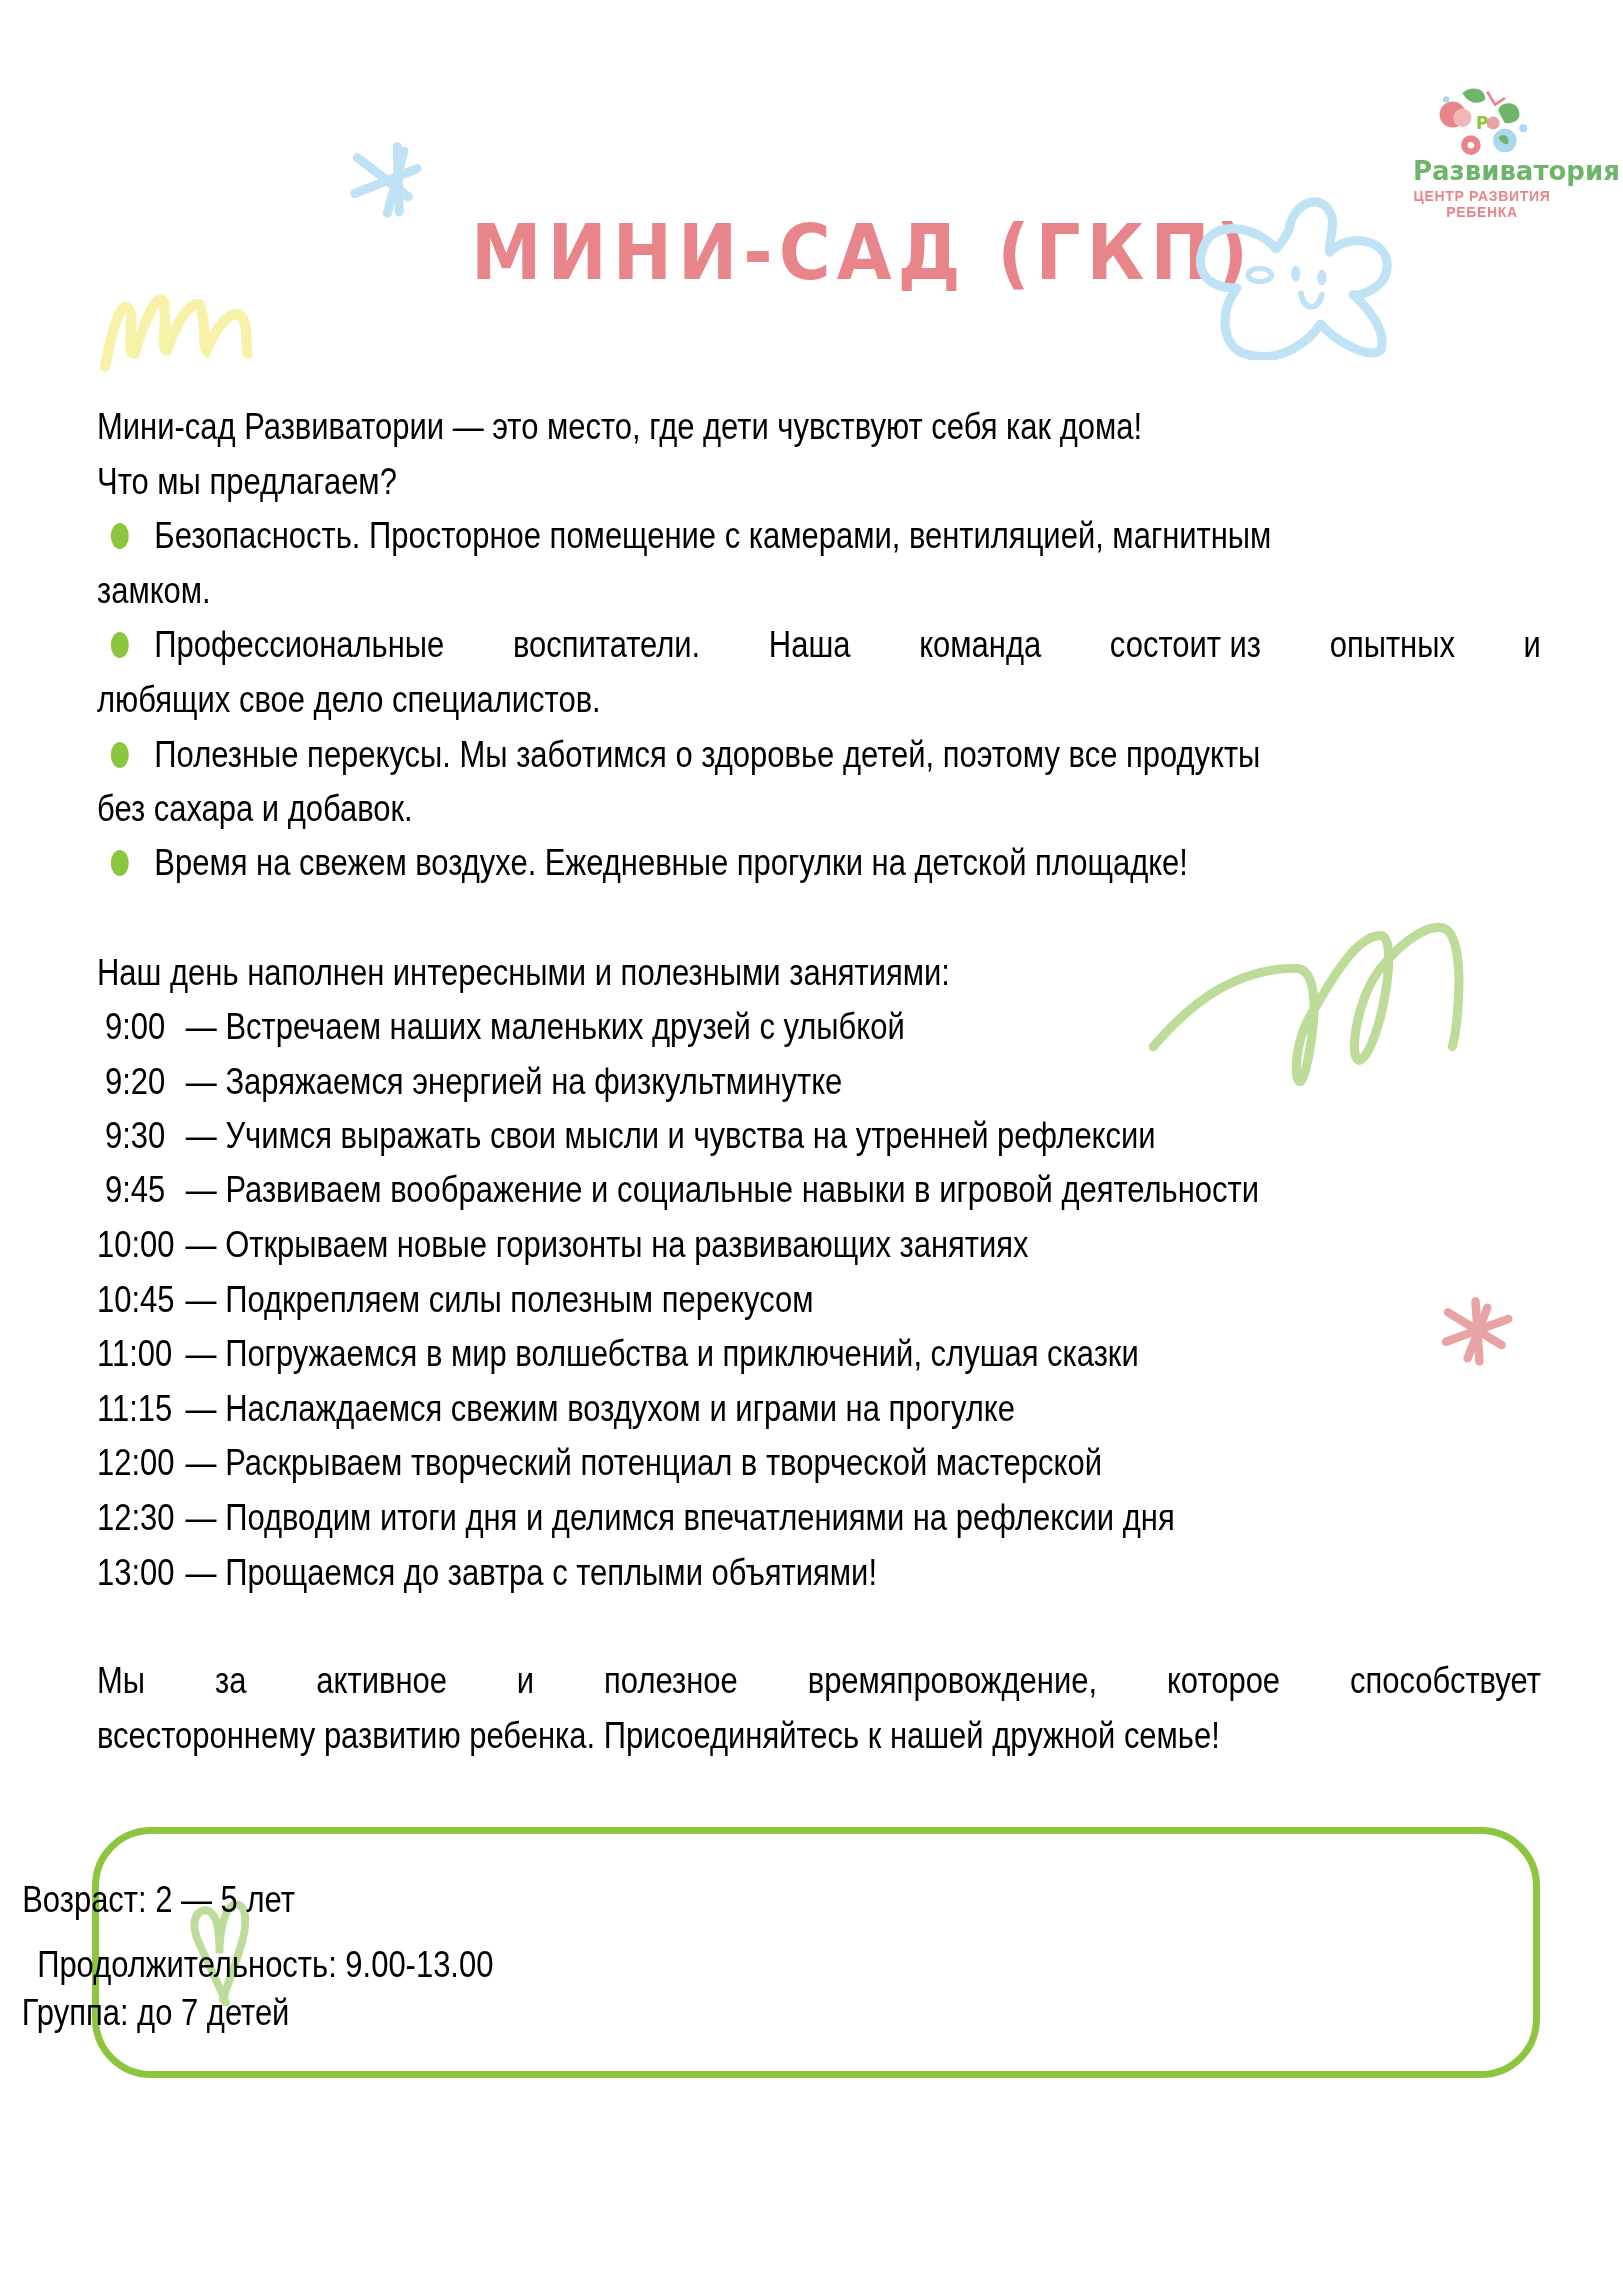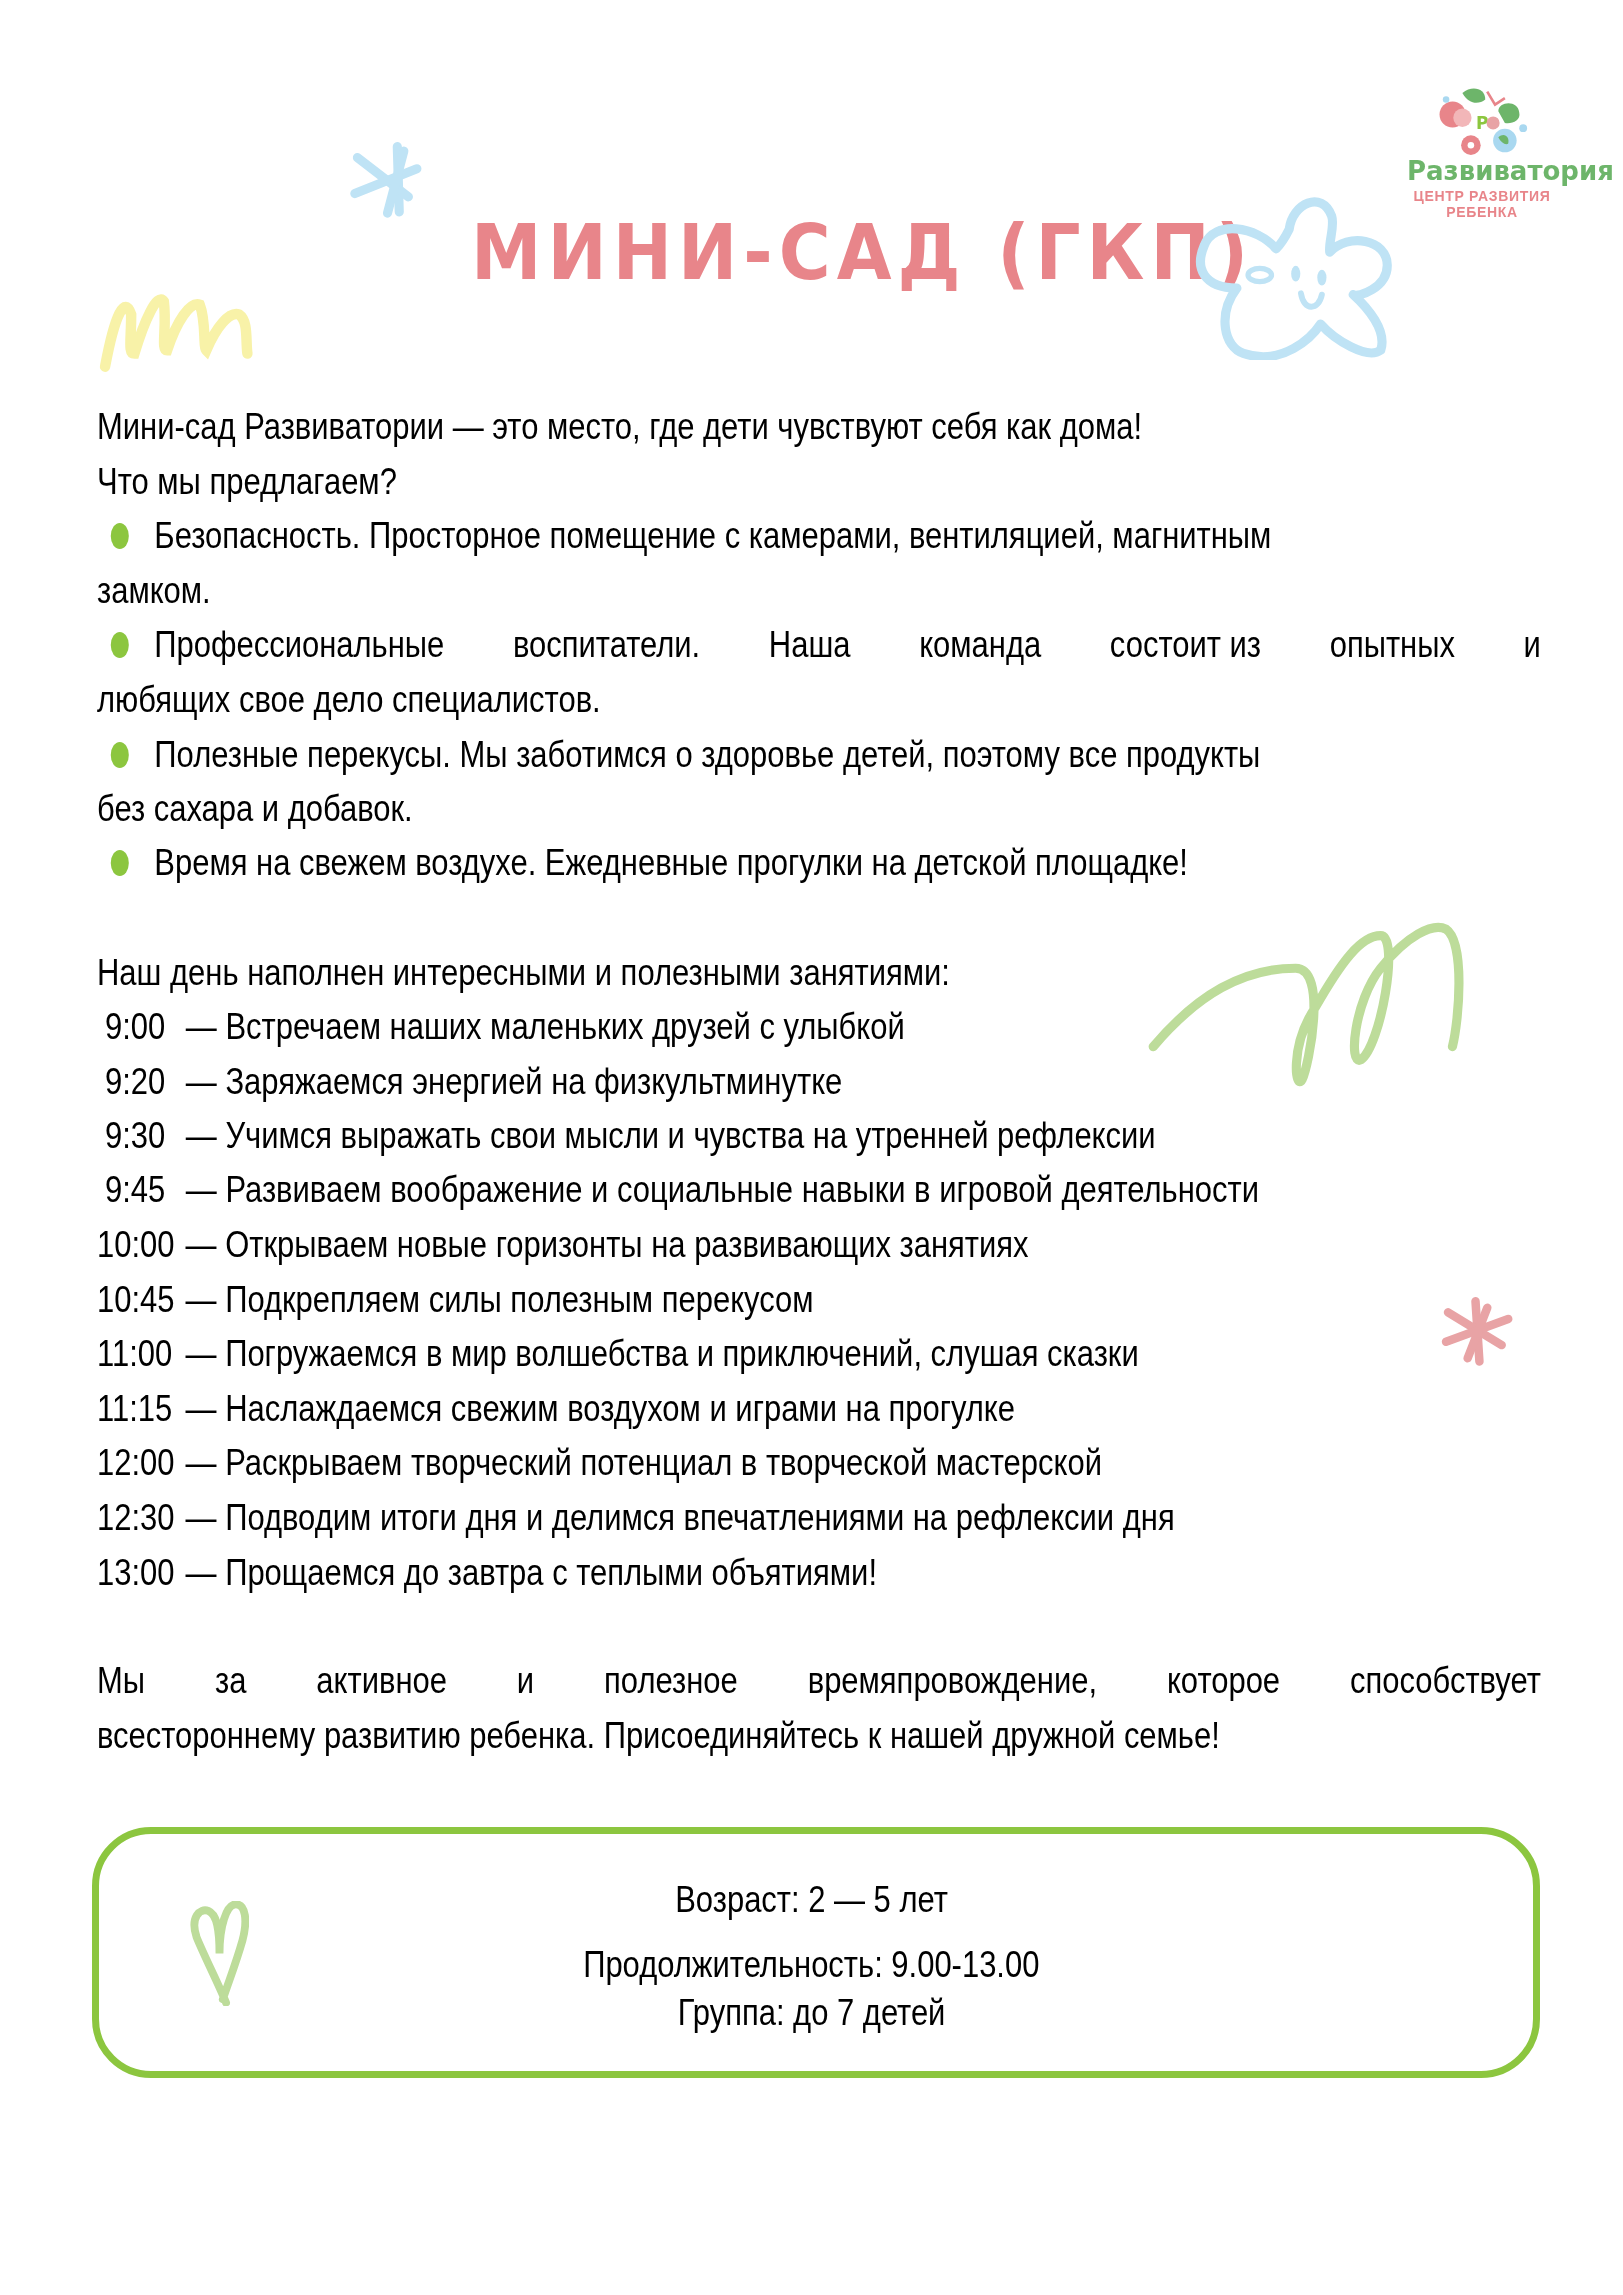--- a/index.html
+++ b/index.html
@@ -10,21 +10,21 @@
                 font-weight:bold; font-size:77px; color:#E8858A; letter-spacing:6.5px;
                 transform:scaleX(0.92); transform-origin:left top; }
   .line { position:absolute; left:97px; width:1444px; font-size:36px; line-height:54px;
           white-space:nowrap; transform:scaleX(0.86); transform-origin:left top; }
   .just { display:flex; justify-content:space-between; width:1679px; }
   .bullet-dot { display:inline-block; width:21px; height:26px; border-radius:50%;
                 background:#8CC63F; margin-left:15.7px; margin-right:30px; vertical-align:-1.3px; }
   .sched-time { display:inline-block; width:94px; text-align:left; }
   .box { position:absolute; left:92px; top:1827px; width:1434px; height:237px;
          border:7.9px solid #8CC63F; border-radius:59px; }
-  .box-line { position:absolute; left:0; width:1623px; text-align:center; font-size:36px;
+  .box-line { position:absolute; left:0; width:1623px; text-align:left; font-size:36px;
               line-height:54px; }
   .box-line span { display:inline-block; transform:scaleX(0.86); }
   .logo-text { font-family:"DejaVu Sans", sans-serif; color:#6DB56A; font-size:26px; font-weight:bold; }
   .logo-sub { font-family:"Liberation Sans", sans-serif; color:#E8858A; font-size:14px; font-weight:bold; letter-spacing:0.7px; }
 </style>
 </head>
 <body>
 
 <svg class="abs" style="left:330px;top:141px" width="98" height="79" viewBox="0 0 150 120">
   <g stroke="#BFE3F5" stroke-width="14" stroke-linecap="round">
@@ -58,21 +58,21 @@
     <path d="M100,40 C100,25 130,22 132,42 C135,55 120,60 110,58 Z" fill="#6DB56A"></path>
     <text x="66" y="68" font-family="DejaVu Sans, sans-serif" font-size="26" fill="#8CC63F" font-weight="bold">P</text>
     <circle cx="92" cy="58" r="10" fill="#E8A3A5"></circle>
     <circle cx="110" cy="85" r="18" fill="#A9D8F0"></circle>
     <path d="M100,80 C108,72 118,78 115,90 C110,92 104,88 100,80 Z" fill="#6DB56A"></path>
     <circle cx="58" cy="92" r="15" fill="#E8858A"></circle>
     <circle cx="58" cy="92" r="5" fill="#ffffff"></circle>
     <circle cx="20" cy="22" r="5" fill="#A9D8F0"></circle>
     <circle cx="138" cy="66" r="6" fill="#A9D8F0"></circle>
   </svg>
-  <div class="abs logo-text" style="left:10px;top:71px;width:170px;text-align:center;">Развиватория</div>
+  <div class="abs logo-text" style="left:16px;top:71px;width:170px;text-align:center;">Развиватория</div>
   <div class="abs logo-sub" style="left:0;top:103px;width:170px;text-align:center;">ЦЕНТР РАЗВИТИЯ РЕБЕНКА</div>
 </div>
 
 <div class="line" style="top:400px">Мини-сад Развиватории — это место, где дети чувствуют себя как дома!</div>
 <div class="line" style="top:455px">Что мы предлагаем?</div>
 
 <div class="line" style="top:509px">
   <span class="bullet-dot"></span><span>Безопасность. Просторное помещение с камерами, вентиляцией, магнитным</span>
 </div>
 <div class="line" style="top:564px">замком.</div>

